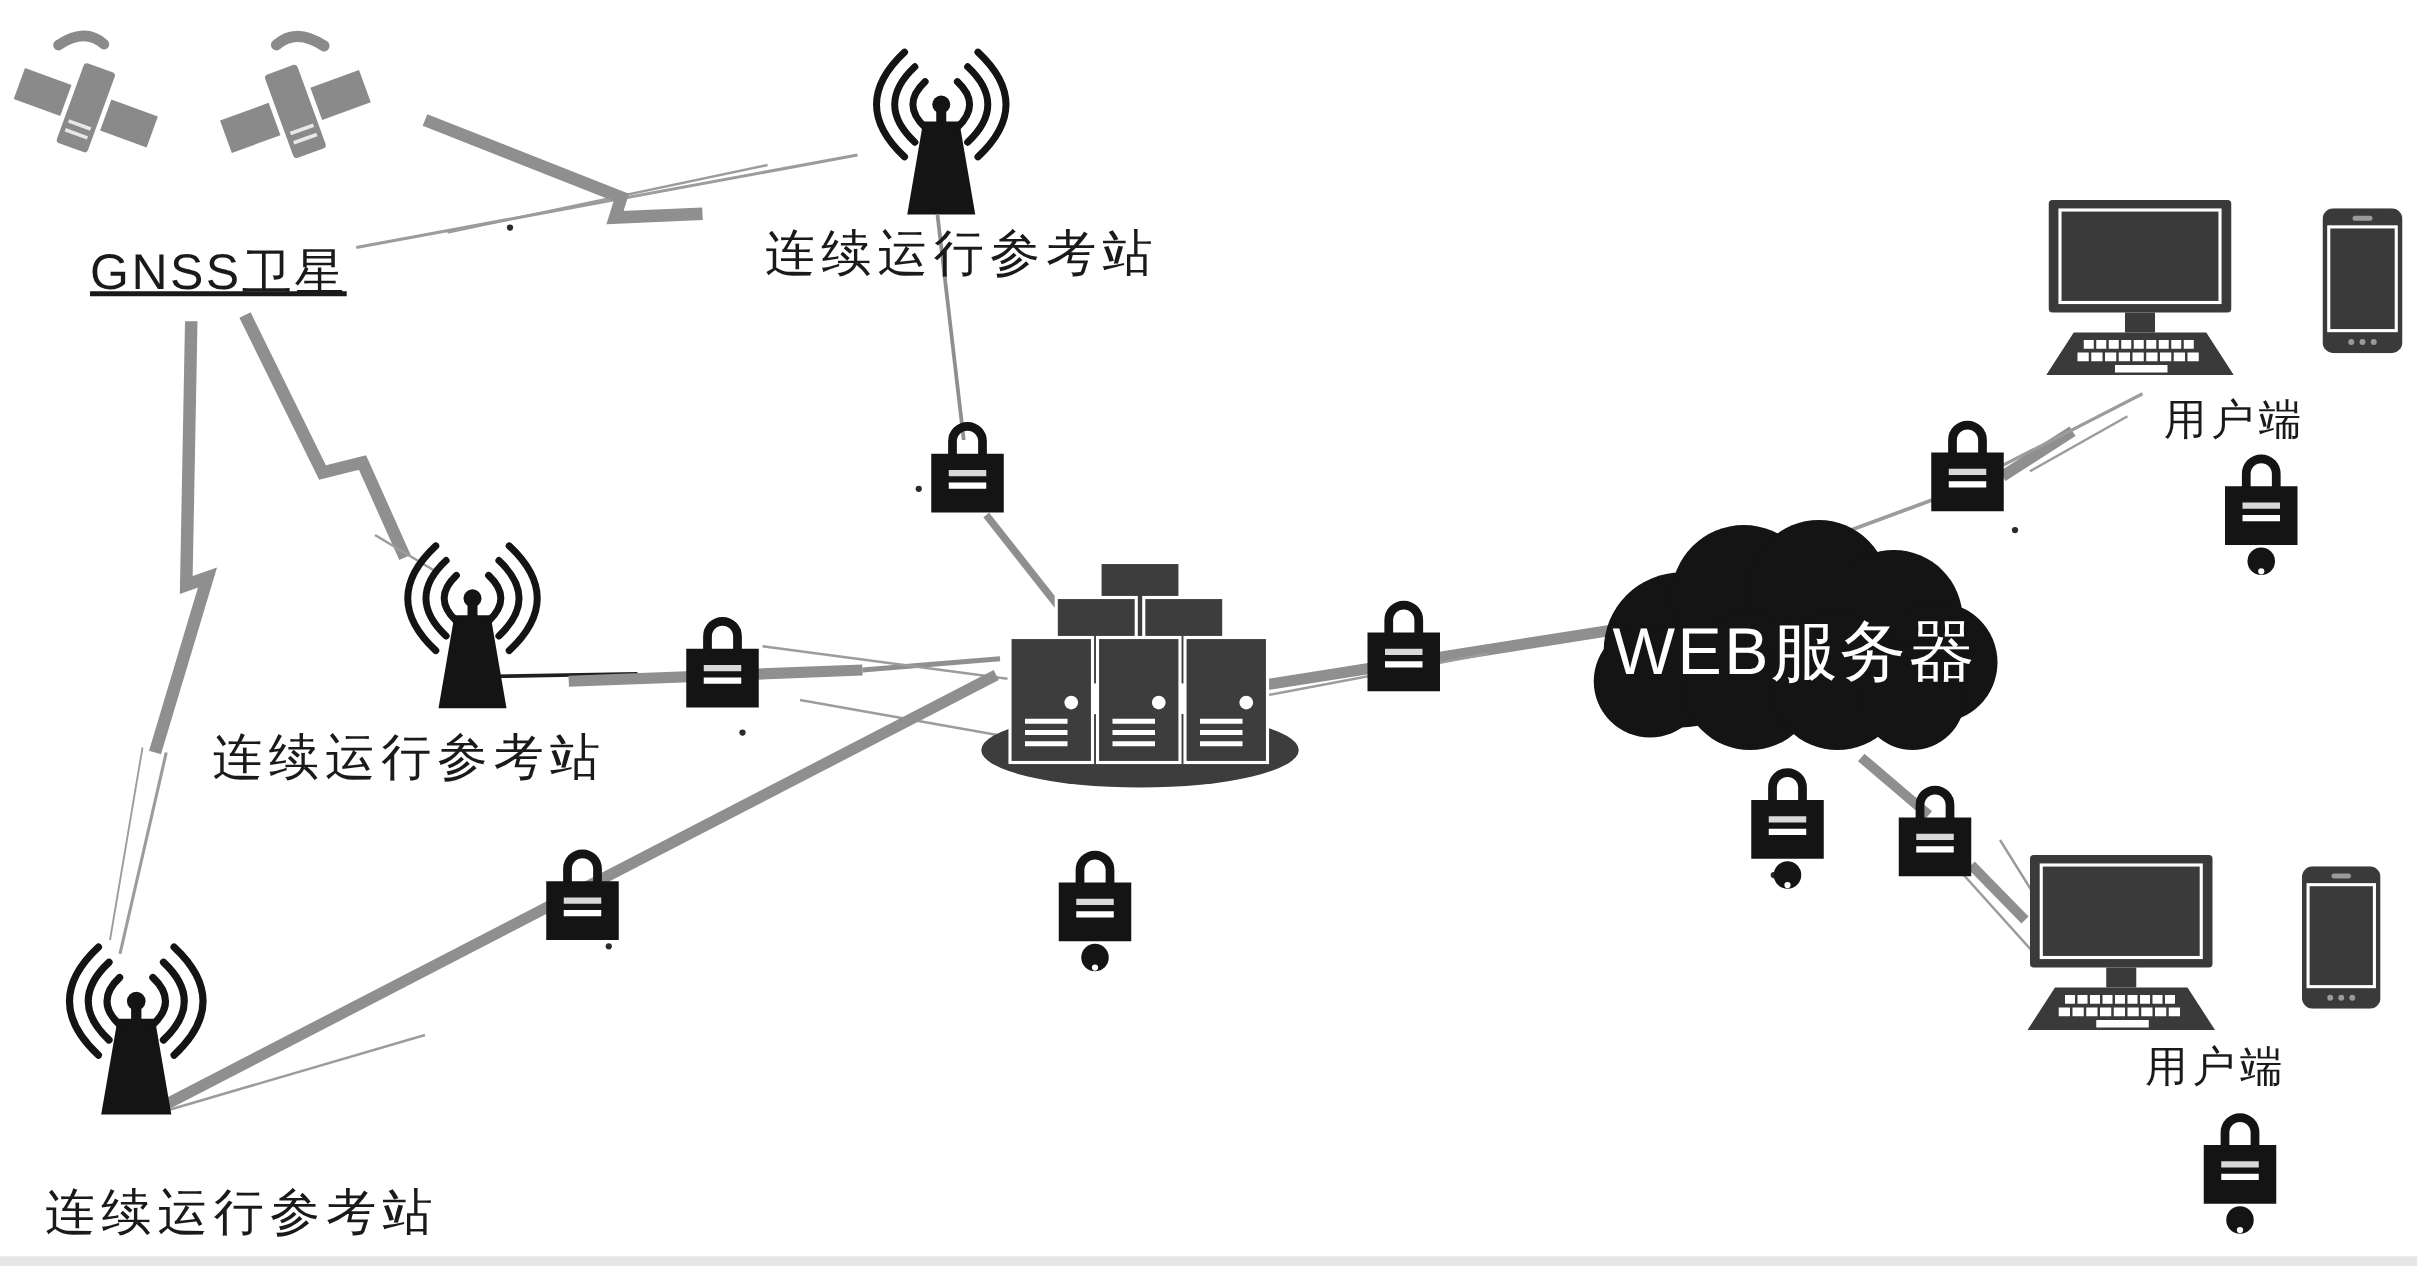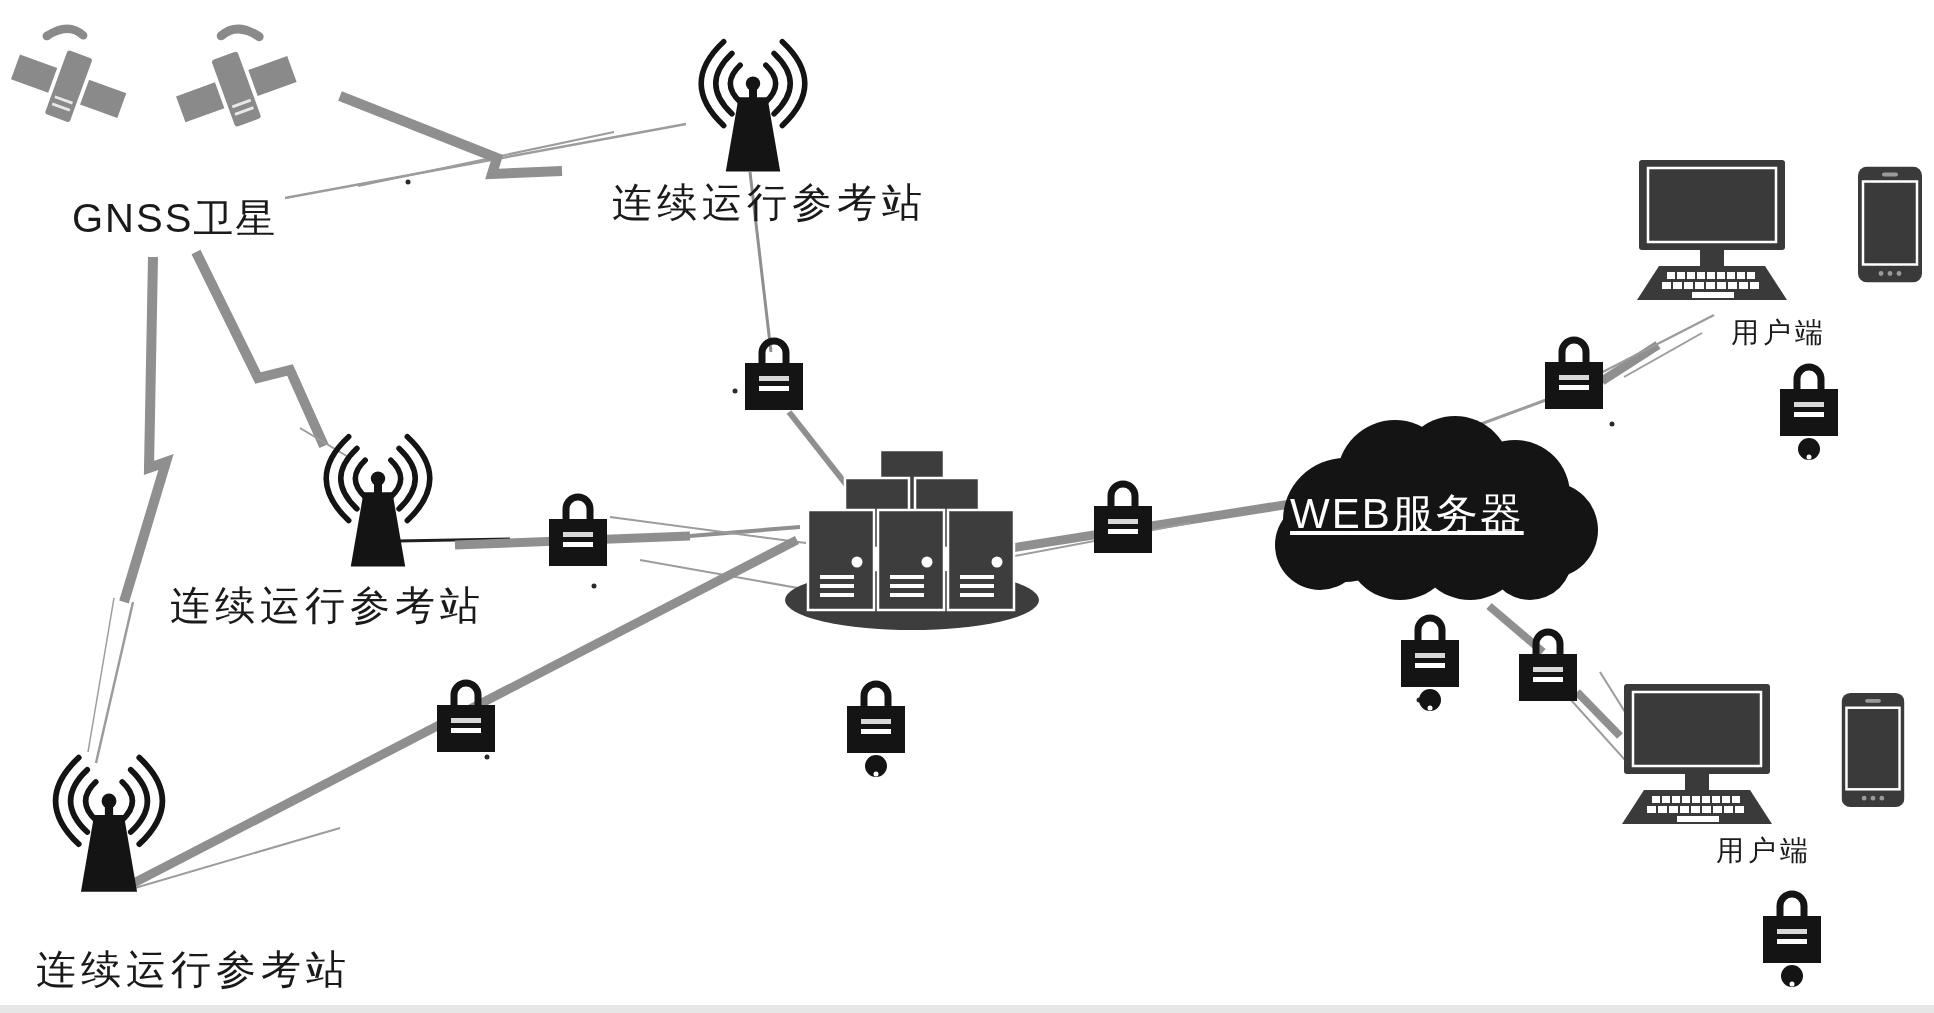--- a/index.html
+++ b/index.html
@@ -17,26 +17,26 @@
   .stage{
     position:relative;width:1934px;height:1013px;background:var(--bg_white);
     font-family:"Liberation Serif", serif;overflow:hidden;
   }
   .layer{position:absolute;left:0;top:0;width:1934px;height:1013px;}
   svg.icon{position:absolute;overflow:visible;}
   .label{
     position:absolute;color:var(--text_black);white-space:nowrap;
     font-size:40px;letter-spacing:5px;line-height:1.1;
   }
-  .label.sans{font-family:"Liberation Sans", sans-serif;letter-spacing:2px;}
-  .label.user{font-size:28px;letter-spacing:4px;}
+  .label.sans{font-family:"Liberation Sans", sans-serif;letter-spacing:2px;text-decoration:underline;}
+  .label.user{font-size:34px;letter-spacing:4px;}
   .cloud-label{
-    position:absolute;left:1290px;top:486px;width:280px;text-align:left;
+    position:absolute;left:1290px;top:486px;width:280px;text-align:center;
     color:var(--label_white);font-family:"Liberation Sans", sans-serif;
-    font-size:42px;letter-spacing:2px;white-space:nowrap;text-decoration:underline;
+    font-size:53px;letter-spacing:2px;white-space:nowrap;
   }
   .scan-edge{position:absolute;left:0;bottom:0;width:100%;height:8px;background:#e6e6e6;}
 </style>
 </head>
 <body>
 
 <div class="stage">
 
   <svg width="0" height="0" style="position:absolute" aria-hidden="true">
     <defs>

